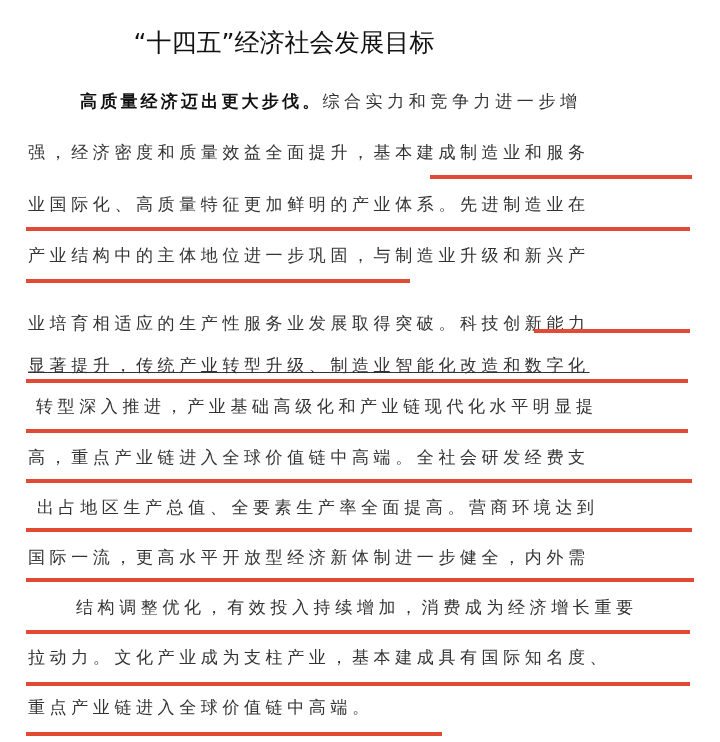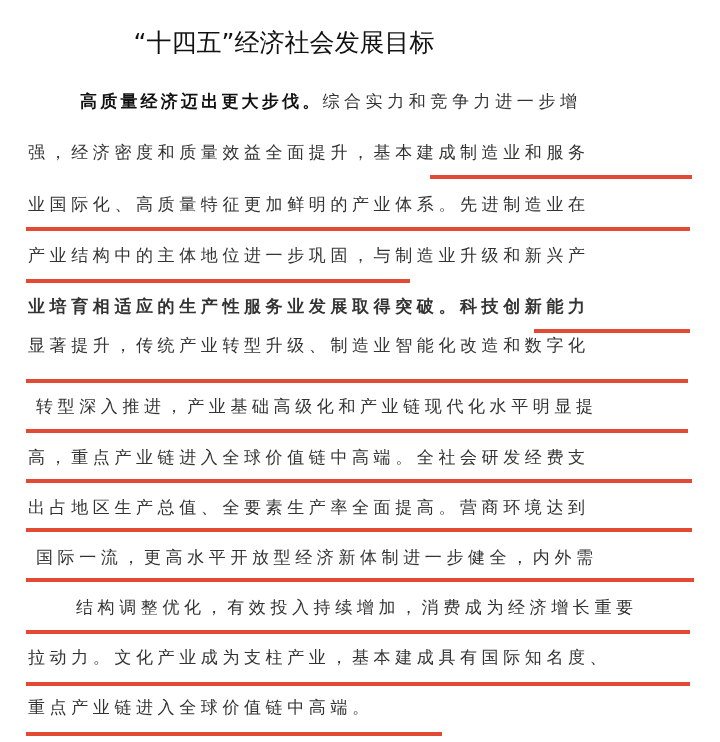--- a/index.html
+++ b/index.html
@@ -17,26 +17,26 @@
 <body>
 
 <div class="title">“十四五”经济社会发展目标</div>
 
 <div class="line" style="top:90px; left:80px;">
   <span class="bold">高质量经济迈出更大步伐。</span><span>综合实力和竞争力进一步增</span>
 </div>
 <div class="line" style="top:141px;">强，经济密度和质量效益全面提升，基本建成制造业和服务</div>
 <div class="line" style="top:193px;">业国际化、高质量特征更加鲜明的产业体系。先进制造业在</div>
 <div class="line" style="top:244px;">产业结构中的主体地位进一步巩固，与制造业升级和新兴产</div>
-<div class="line" style="top:295px;font-weight:bold;">业培育相适应的生产性服务业发展取得突破。科技创新能力</div>
-<div class="line" style="top:334px;">显著提升，传统产业转型升级、制造业智能化改造和数字化</div>
+<div class="line" style="top:312px;">业培育相适应的生产性服务业发展取得突破。科技创新能力</div>
+<div class="line" style="top:354px;text-decoration:underline;">显著提升，传统产业转型升级、制造业智能化改造和数字化</div>
 <div class="line" style="top:395px;margin-left:8px;">转型深入推进，产业基础高级化和产业链现代化水平明显提</div>
 <div class="line" style="top:446px;">高，重点产业链进入全球价值链中高端。全社会研发经费支</div>
-<div class="line" style="top:496px;">出占地区生产总值、全要素生产率全面提高。营商环境达到</div>
-<div class="line" style="top:546px;margin-left:8px;">国际一流，更高水平开放型经济新体制进一步健全，内外需</div>
+<div class="line" style="top:496px;margin-left:9px;">出占地区生产总值、全要素生产率全面提高。营商环境达到</div>
+<div class="line" style="top:546px;">国际一流，更高水平开放型经济新体制进一步健全，内外需</div>
 <div class="line" style="top:596px;margin-left:48px;">结构调整优化，有效投入持续增加，消费成为经济增长重要</div>
 <div class="line" style="top:646px;">拉动力。文化产业成为支柱产业，基本建成具有国际知名度、</div>
 <div class="line" style="top:696px;">重点产业链进入全球价值链中高端。</div>
 
 <div class="ul" style="top:175px; left:430px; width:262px;"></div>
 <div class="ul" style="top:227px; left:26px; width:664px;"></div>
 <div class="ul" style="top:279px; left:26px; width:384px;"></div>
 <div class="ul" style="top:329px; left:534px; width:156px;"></div>
 <div class="ul" style="top:379px; left:26px; width:662px;"></div>
 <div class="ul" style="top:429px; left:26px; width:662px;"></div>

